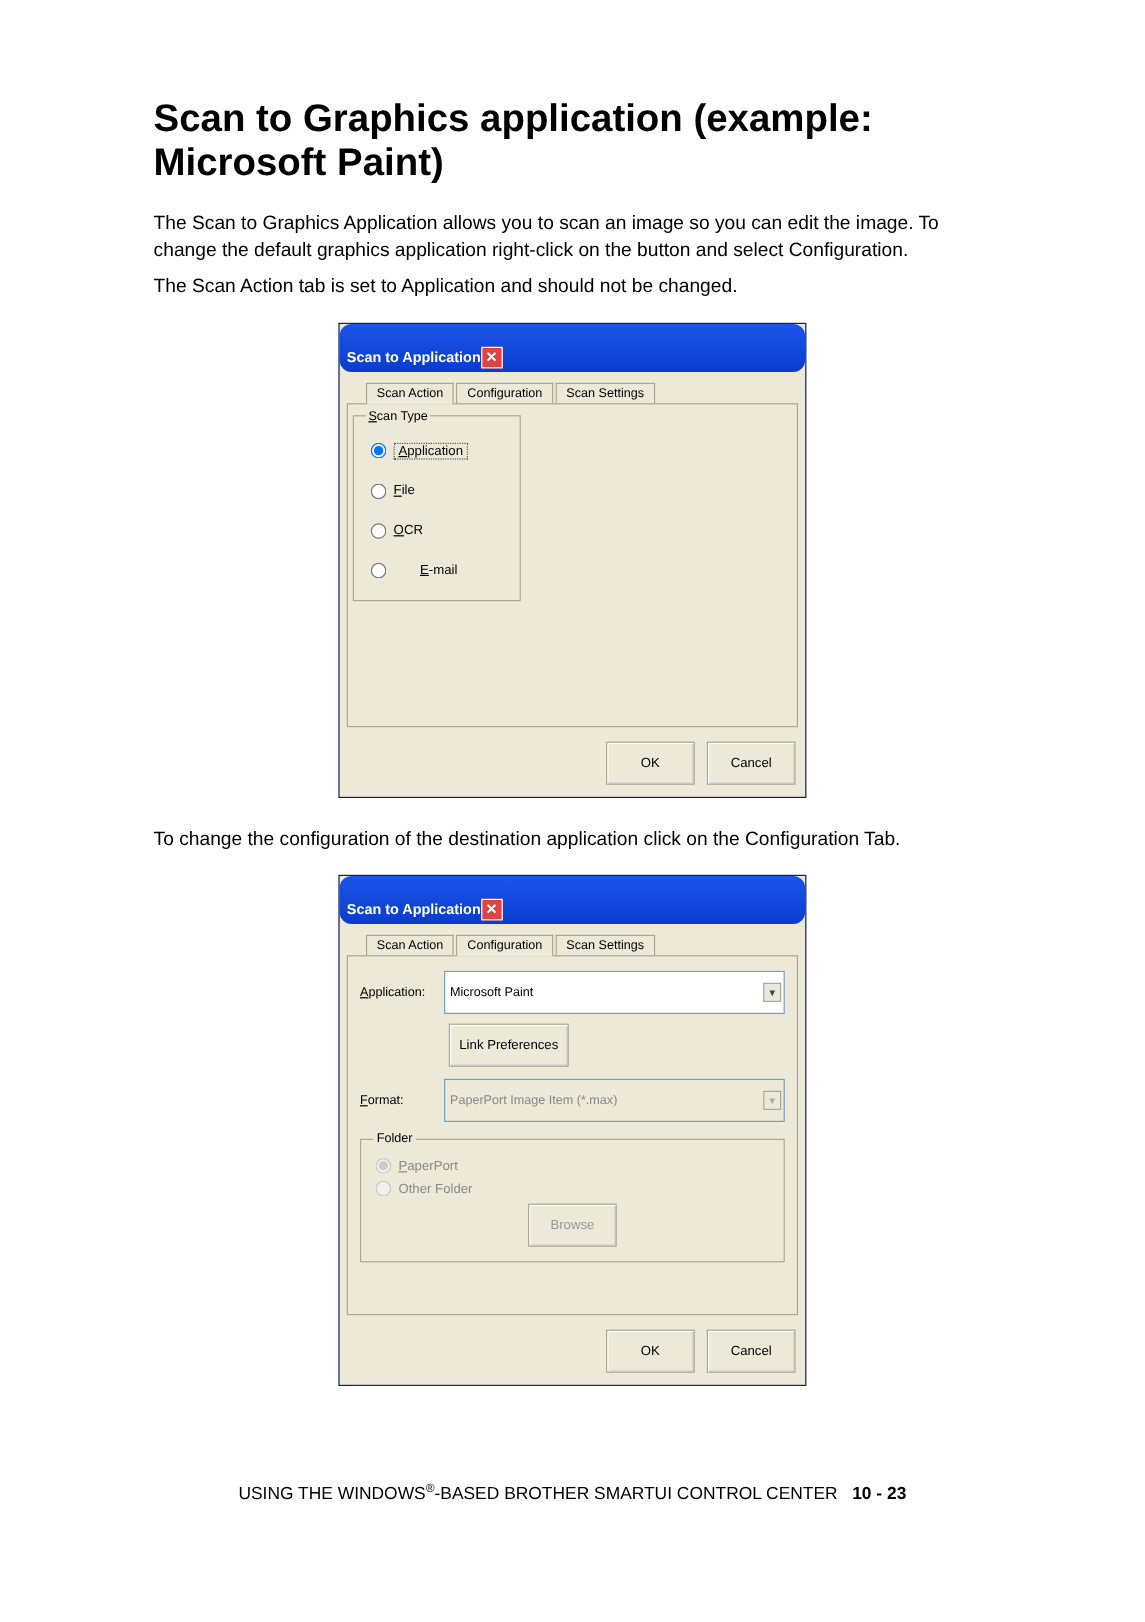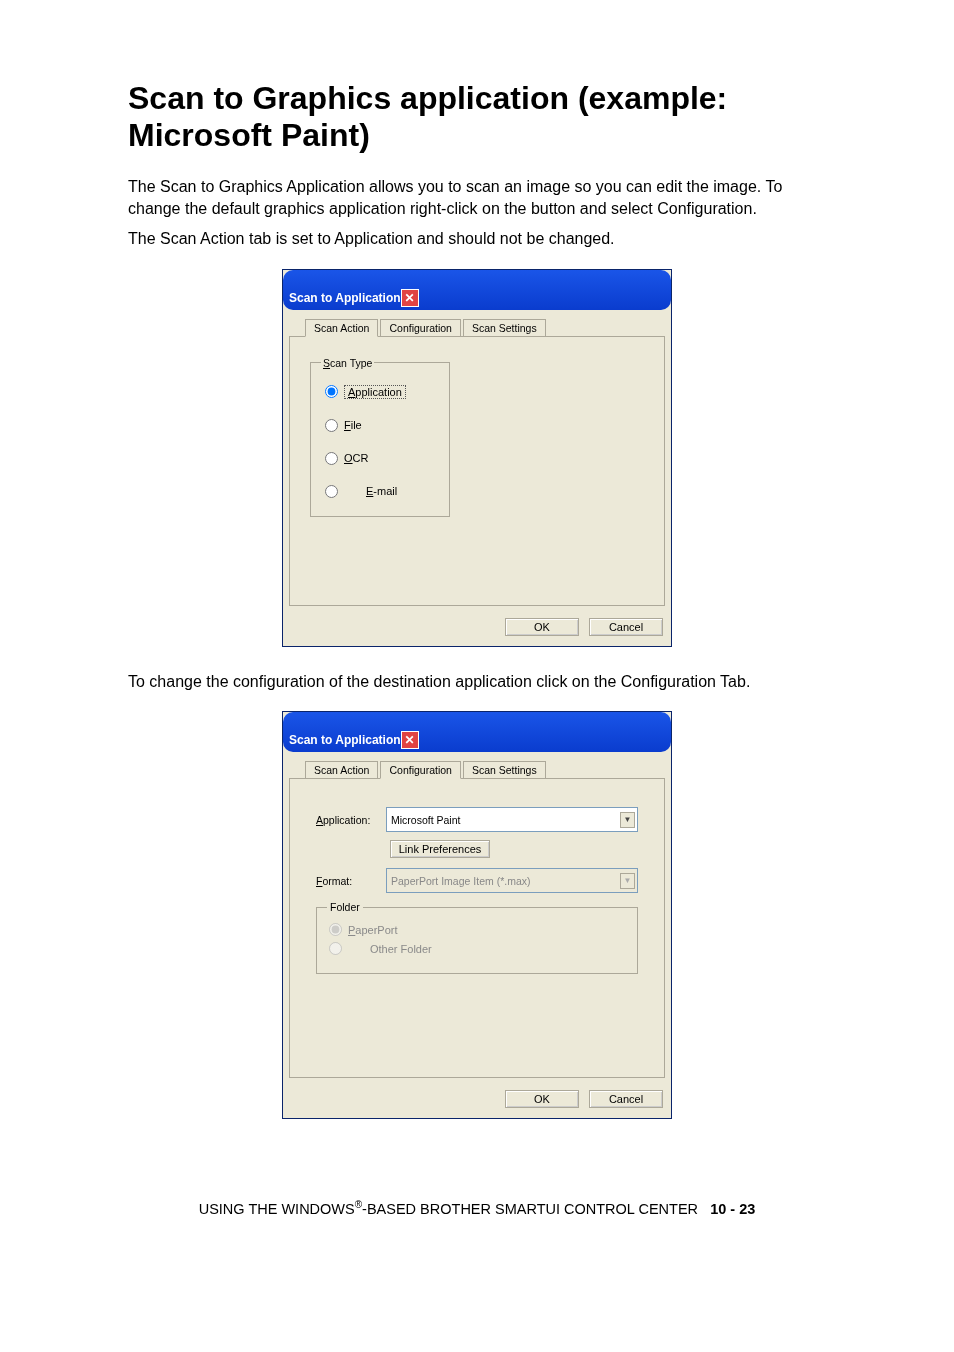--- a/index.html
+++ b/index.html
@@ -74,21 +74,21 @@
     font-size: 10.5px;
   }
   .tab.active {
     background: #ece9d8;
     z-index: 3;
     border-bottom: 1px solid #ece9d8;
   }
   .tabpanel {
     border: 1px solid #aca899;
     margin: 0 6px 6px 6px;
-    padding: 20px;
+    padding: 4px;
     position: relative;
     z-index: 2;
     background: #ece9d8;
     min-height: 270px;
   }
   fieldset.group {
     border: 1px solid #aca899;
     padding: 10px 10px 10px 10px;
     margin: 0;
     width: 140px;
@@ -108,38 +108,38 @@
     padding: 0 3px;
   }
   .btnrow {
     display: flex;
     justify-content: flex-end;
     padding: 6px 8px 10px 8px;
     gap: 10px;
   }
   .winbtn {
     min-width: 74px;
-    height: 18px;
+    height: 36px;
     border: 1px solid #aca899;
     background: #ece9d8;
     font-size: 11px;
     font-family: Tahoma, Arial, sans-serif;
     box-shadow: inset 1px 1px 0 #fff, inset -1px -1px 0 #ccc;
   }
   .winbtn.sm { min-width: 100px; }
   .cfg-row {
     display: flex;
     align-items: center;
     margin: 8px 6px;
     gap: 10px;
   }
   .cfg-label { width: 60px; text-align: left; font-size: 10.5px; }
   .select, .textfield {
     flex: 1;
-    height: 25px;
+    height: 36px;
     border: 1px solid #7b9ebd;
     background: #fff;
     display: flex; align-items: center; justify-content: space-between;
     padding: 0 2px 0 4px;
     font-size: 10.5px;
   }
   .select.disabled, .textfield.disabled {
     background: #ece9d8;
     color: #888;
   }
@@ -258,20 +258,23 @@
       <fieldset class="folder">
         <legend>Folder</legend>
         <div class="radio-row grey" style="margin:2px 0 6px 2px;">
           <input type="radio" checked="" disabled="" style="">
           <span><span class="u">P</span>aperPort</span>
         </div>
         <div class="radio-row grey" style="margin:2px 0 6px 2px;">
           <input type="radio" disabled="" style="">
           <span>Other Folder</span>
         </div>
+        <div class="center-btn">
+          <button class="winbtn" disabled="" style="color:#999;">Browse</button>
+        </div>
       </fieldset>
     </div>
     <div class="btnrow">
       <button class="winbtn">OK</button>
       <button class="winbtn">Cancel</button>
     </div>
   </div>
 </div>
 
 <div class="footer">

